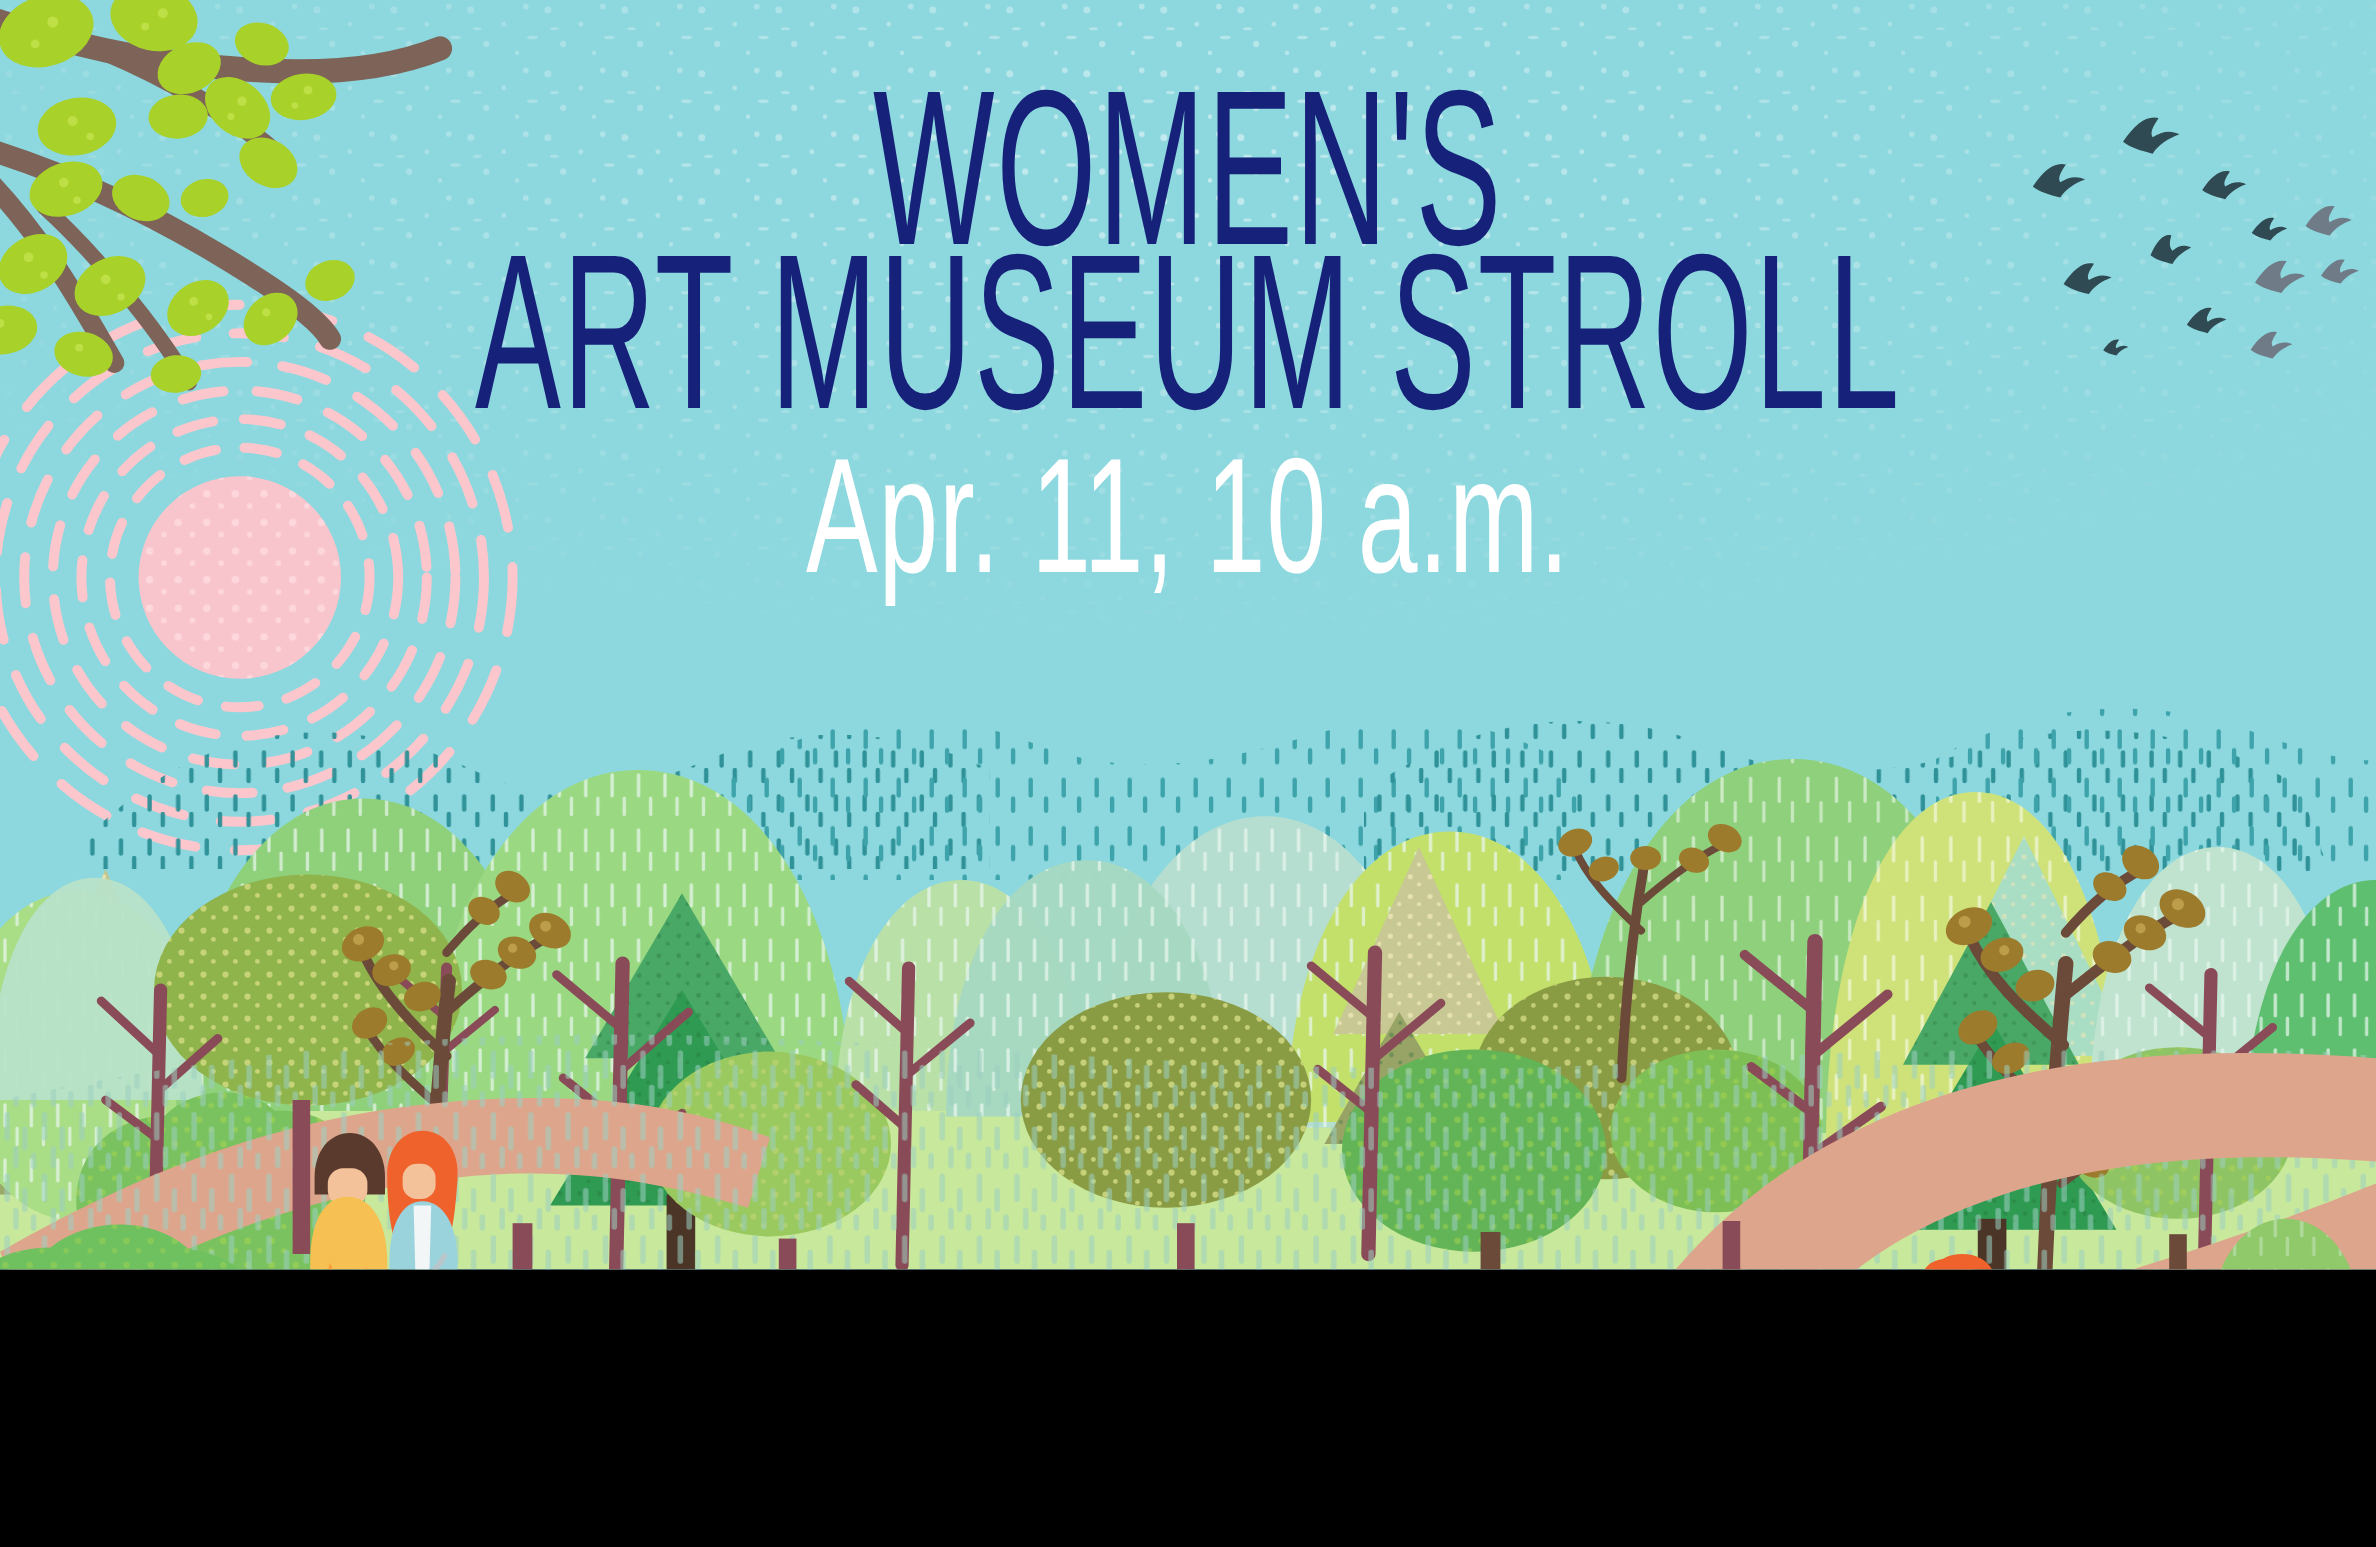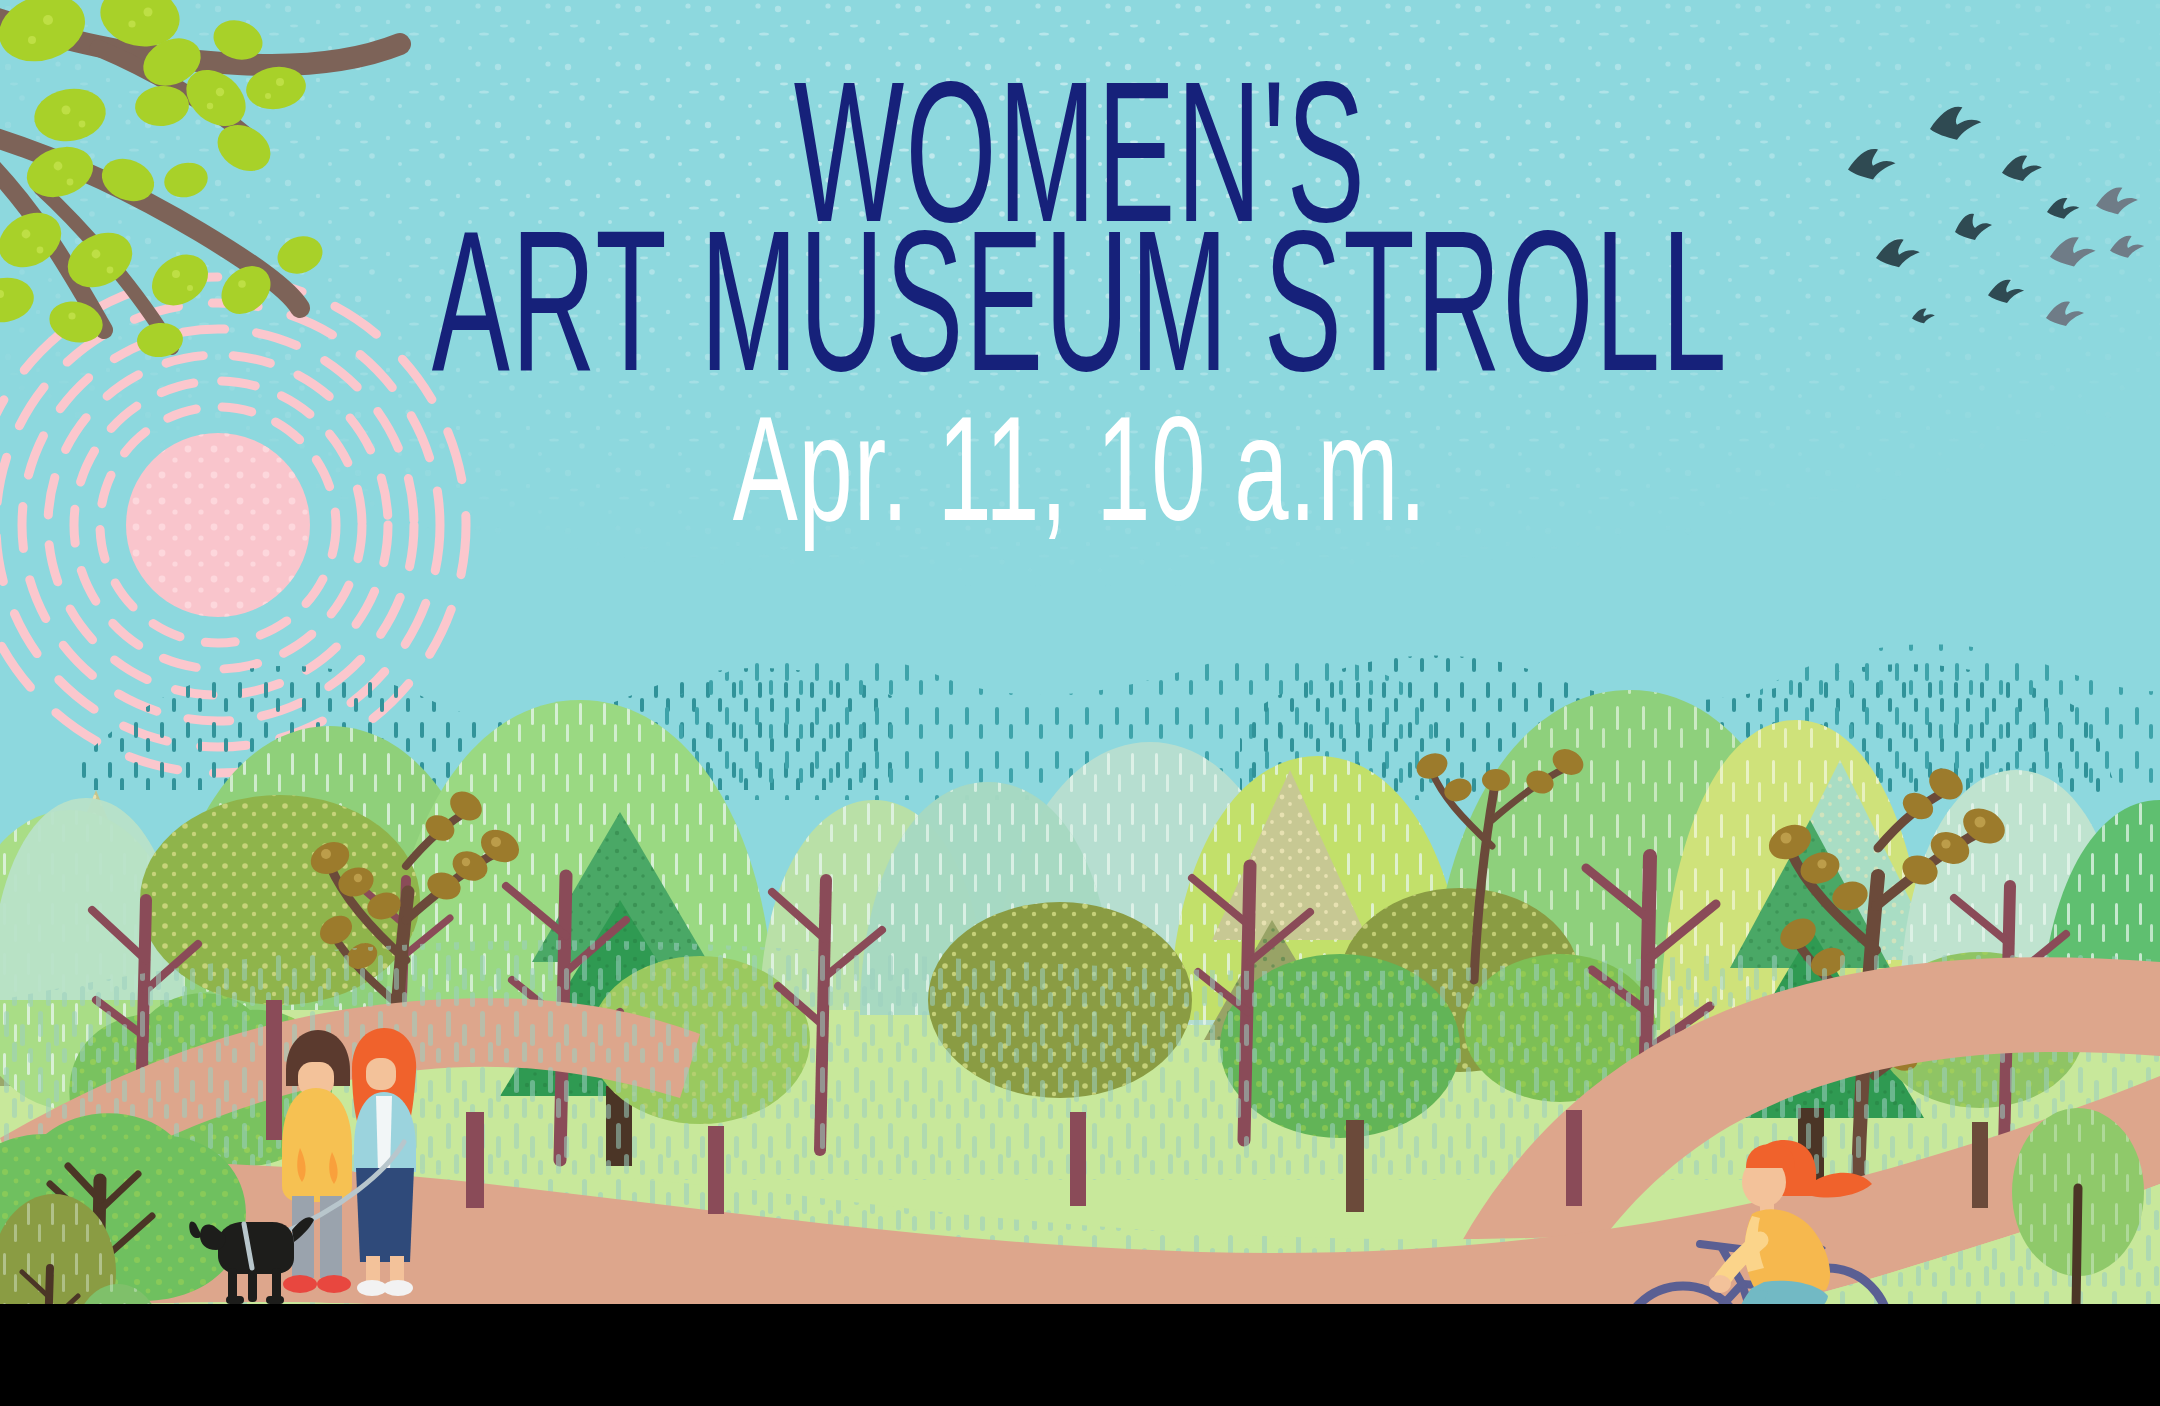--- a/index.html
+++ b/index.html
@@ -1,18 +1,18 @@
 <!DOCTYPE html>
 <html><head>
 <meta charset="utf-8">
 <style>
   html,body{margin:0;padding:0;background:#000;}
   #poster{
     position:relative;
-    width:2160px;height:1304px;
+    width:2160px;height:1154px;
     overflow:hidden;
     background:#3b82f6;
     font-family:"Liberation Sans", sans-serif;
   }
   .layer{position:absolute;top:0;left:0;width:2160px;height:1406px;}
   svg.layer{display:block;}
 
   
   #title-block{
     position:absolute;left:0;top:58px;width:2160px;

